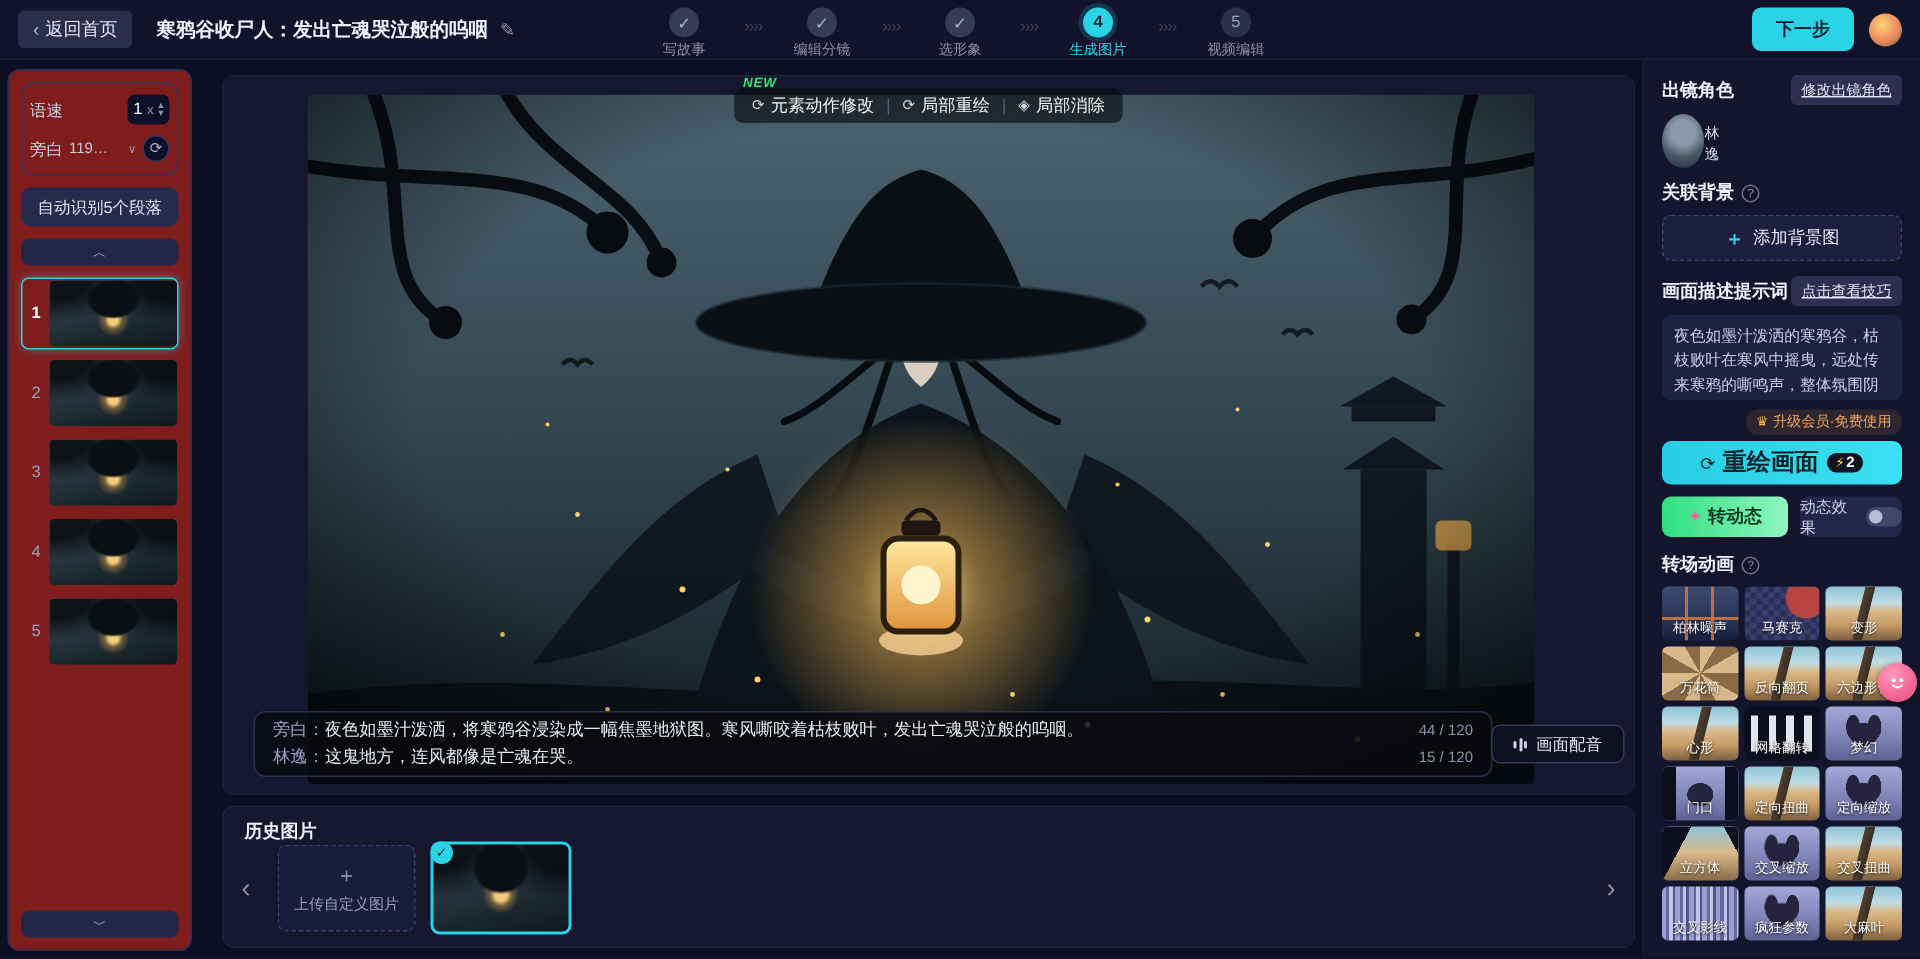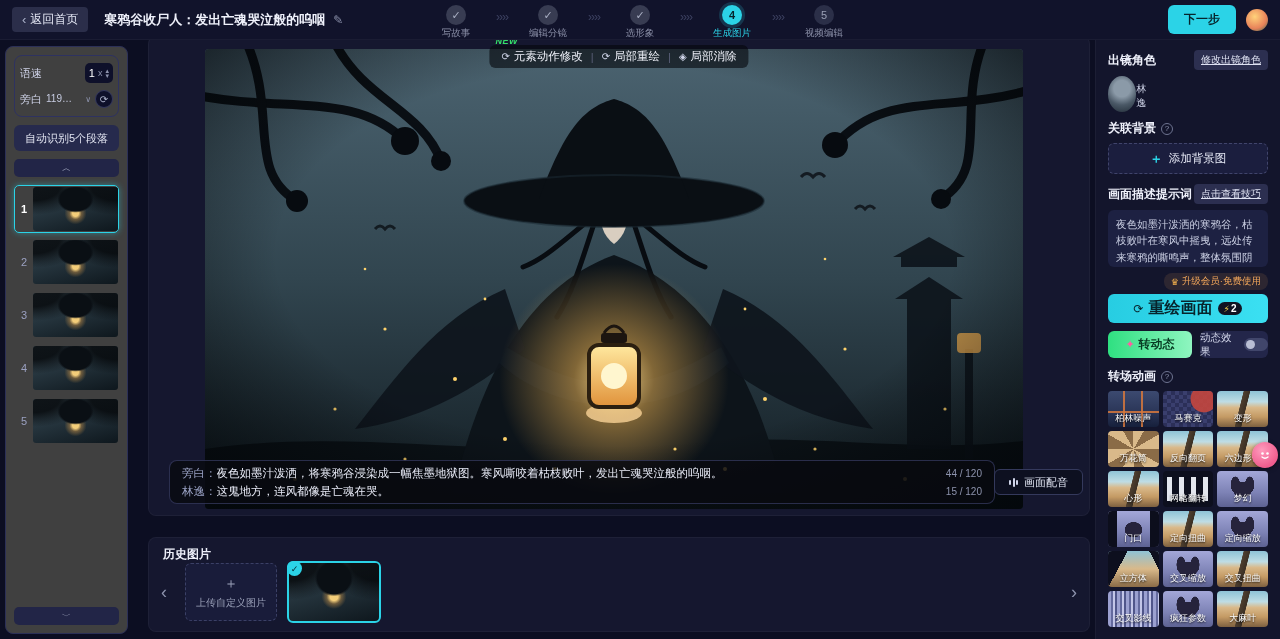--- a/index.html
+++ b/index.html
@@ -30,21 +30,21 @@
   .step.todo .dot { background:#2b2f48; color:#9aa0b5; }
   .step-arrows { color:#3c4160; font-size:12px; letter-spacing:-1px; padding-top:10px; }
   .topbar-right { margin-left:auto; display:flex; align-items:center; gap:10px; }
   .next-btn { background:#2bd3e7; color:#06242c; font-weight:bold; font-size:12px;
     border-radius:6px; padding:6px 16px; cursor:pointer; }
   .user-avatar { width:22px; height:22px; border-radius:50%;
     background:radial-gradient(circle at 40% 35%, #ffd27a, #e8835a 60%, #2f6b4f); cursor:pointer; }
 
   
   .sidebar { position:absolute; left:5px; top:46px; width:123px; bottom:5px;
-    background:#404040; border:1px solid #2c3057; border-radius:8px; padding:8px; z-index:10; }
+    background:#7f1d1d; border:1px solid #2c3057; border-radius:8px; padding:8px; z-index:10; }
   .speed-card { border:1px solid #2e3260; border-radius:8px; padding:6px 5px; }
   .srow { display:flex; align-items:center; gap:4px; height:22px; }
   .srow + .srow { margin-top:4px; }
   .slbl { font-size:11px; color:#cfd3e8; white-space:nowrap; }
   .speed-box { margin-left:auto; background:#0e102a; border-radius:5px; height:20px;
     display:flex; align-items:center; padding:0 4px; gap:3px; cursor:pointer; }
   .speed-box .val { color:#fff; font-size:11px; }
   .speed-box .unit { color:#8d93ad; font-size:9px; }
   .stepper { display:flex; flex-direction:column; line-height:5px; font-size:7px; color:#8d93ad; }
   .narr-val { font-size:10px; color:#c6cbe0; white-space:nowrap; overflow:hidden;
@@ -67,21 +67,21 @@
   .sthumb { flex:1; height:44px; border-radius:3px; position:relative; overflow:hidden;
     background:linear-gradient(165deg,#42545e 0%,#25343d 45%,#0e171d 100%); }
   .sthumb::before { content:""; position:absolute; inset:0;
     background:
       radial-gradient(ellipse at 50% 28%, #0a0f14 0 26%, rgba(10,15,20,0) 30%),
       radial-gradient(circle at 50% 60%, rgba(255,214,125,.95) 0 6%, rgba(255,180,80,.35) 12%, transparent 22%),
       radial-gradient(ellipse at 0% 0%, rgba(6,9,12,.85) 0 22%, transparent 45%),
       radial-gradient(ellipse at 100% 0%, rgba(6,9,12,.85) 0 22%, transparent 45%); }
 
   
-  .canvas-card { position:absolute; left:148px; top:36px; width:942px; height:480px;
+  .canvas-card { position:absolute; left:148px; top:50px; width:942px; height:480px;
     background:#15172f; border:1px solid rgba(255,255,255,.04); border-radius:8px; }
   .hero { position:absolute; left:56px; top:12px; width:818px; height:460px; border-radius:4px;
     overflow:hidden; cursor:pointer; }
   .tools-pill { position:absolute; left:50%; transform:translateX(-50%); top:8px;
     background:rgba(5,7,12,.6); border-radius:6px; padding:4px 12px; display:flex;
     align-items:center; gap:8px; z-index:6; }
   .tool { display:flex; align-items:center; gap:4px; color:#f0f2fa; font-size:11.5px; cursor:pointer; }
   .tool .ticon { font-size:10px; color:#cfd4e8; }
   .tool-sep { color:#5a5f78; font-size:11px; }
   .new-badge { position:absolute; left:6px; top:-9px; color:#35e06a; font-size:9px;

